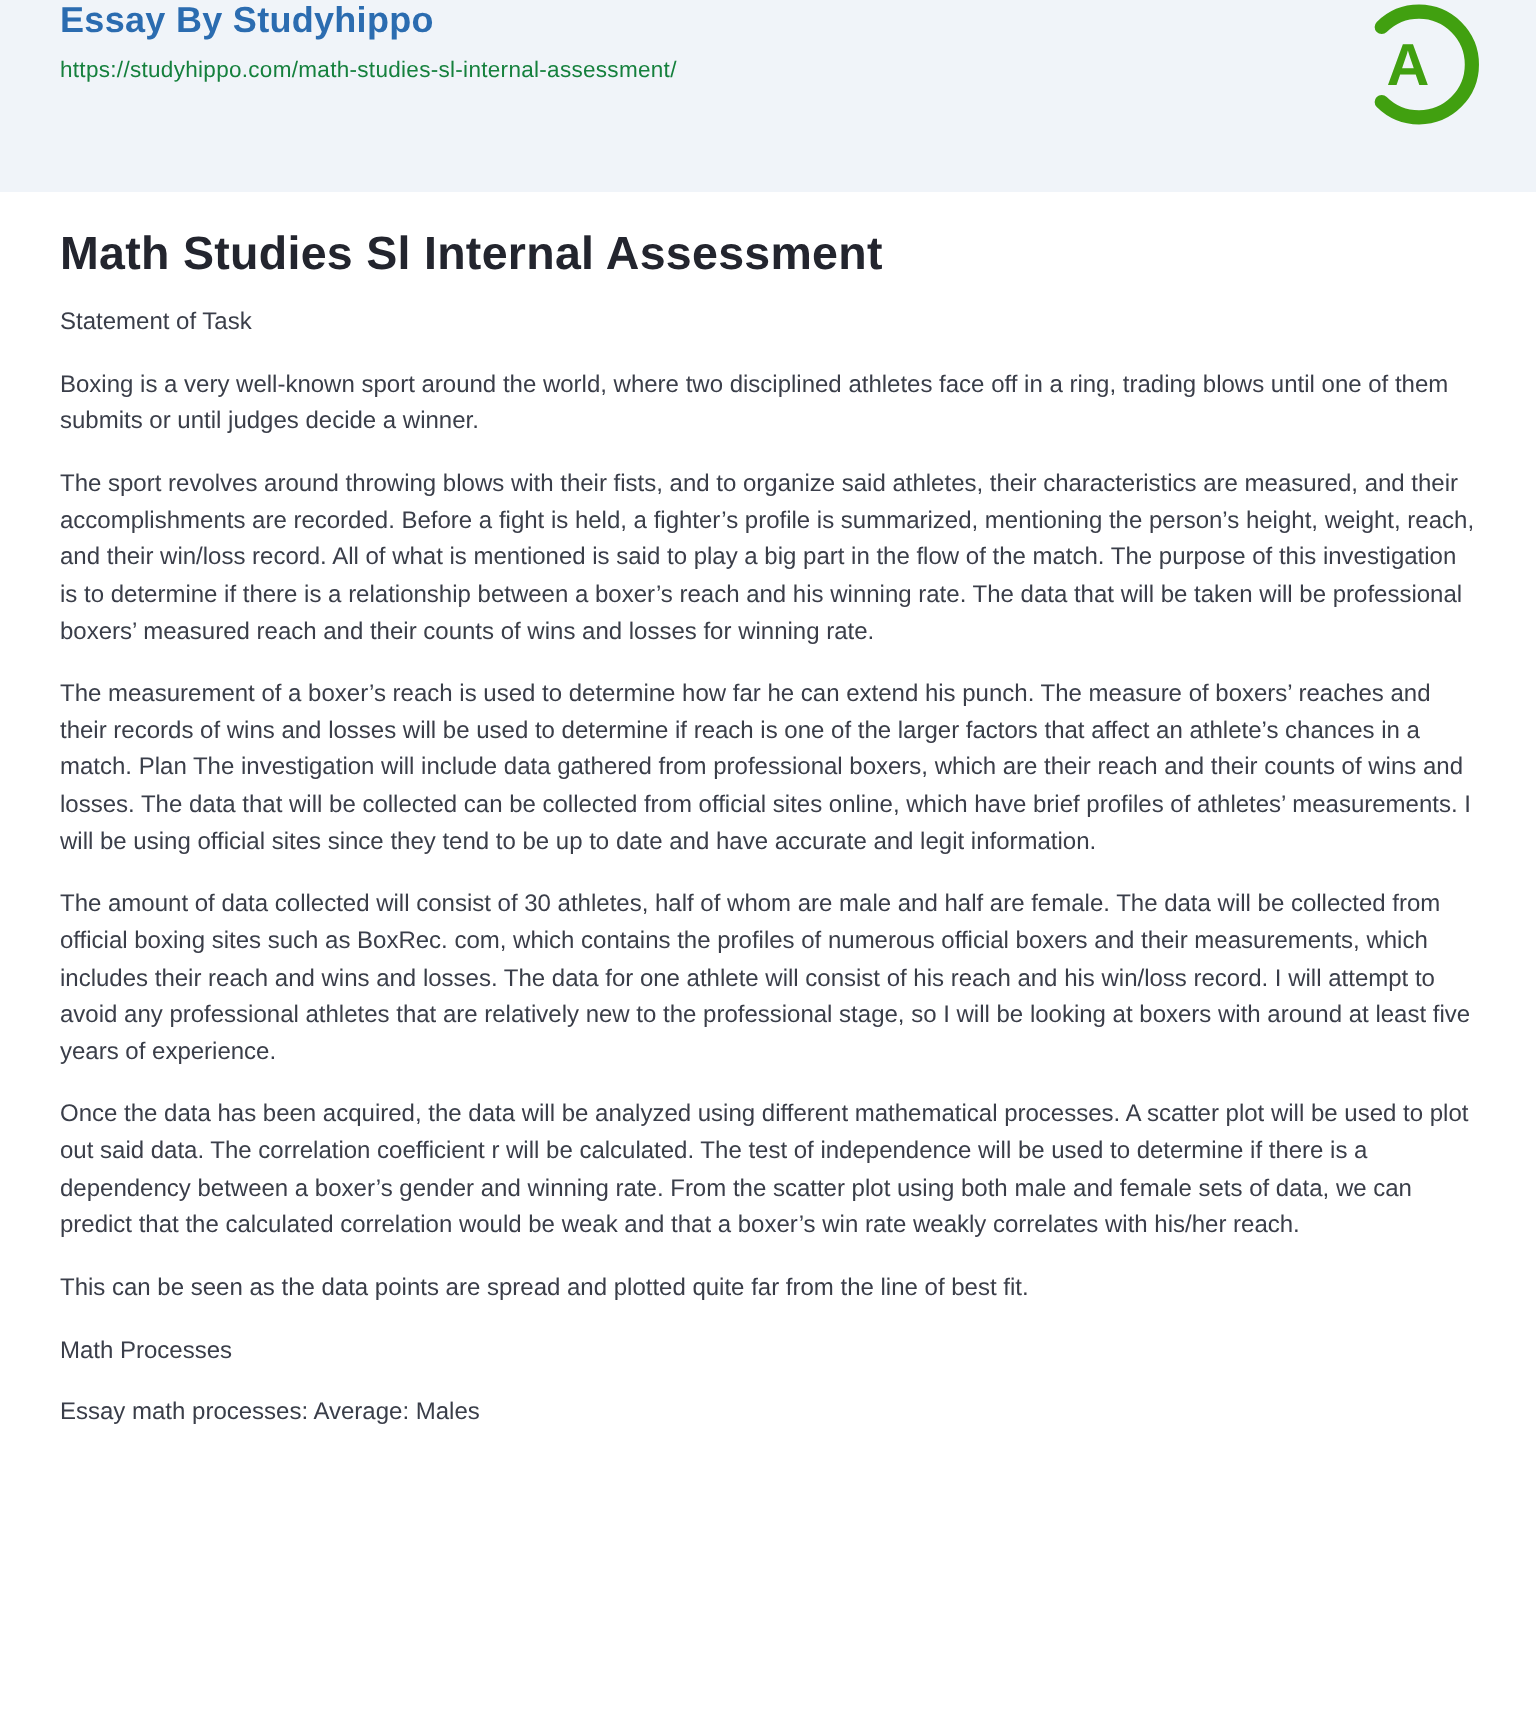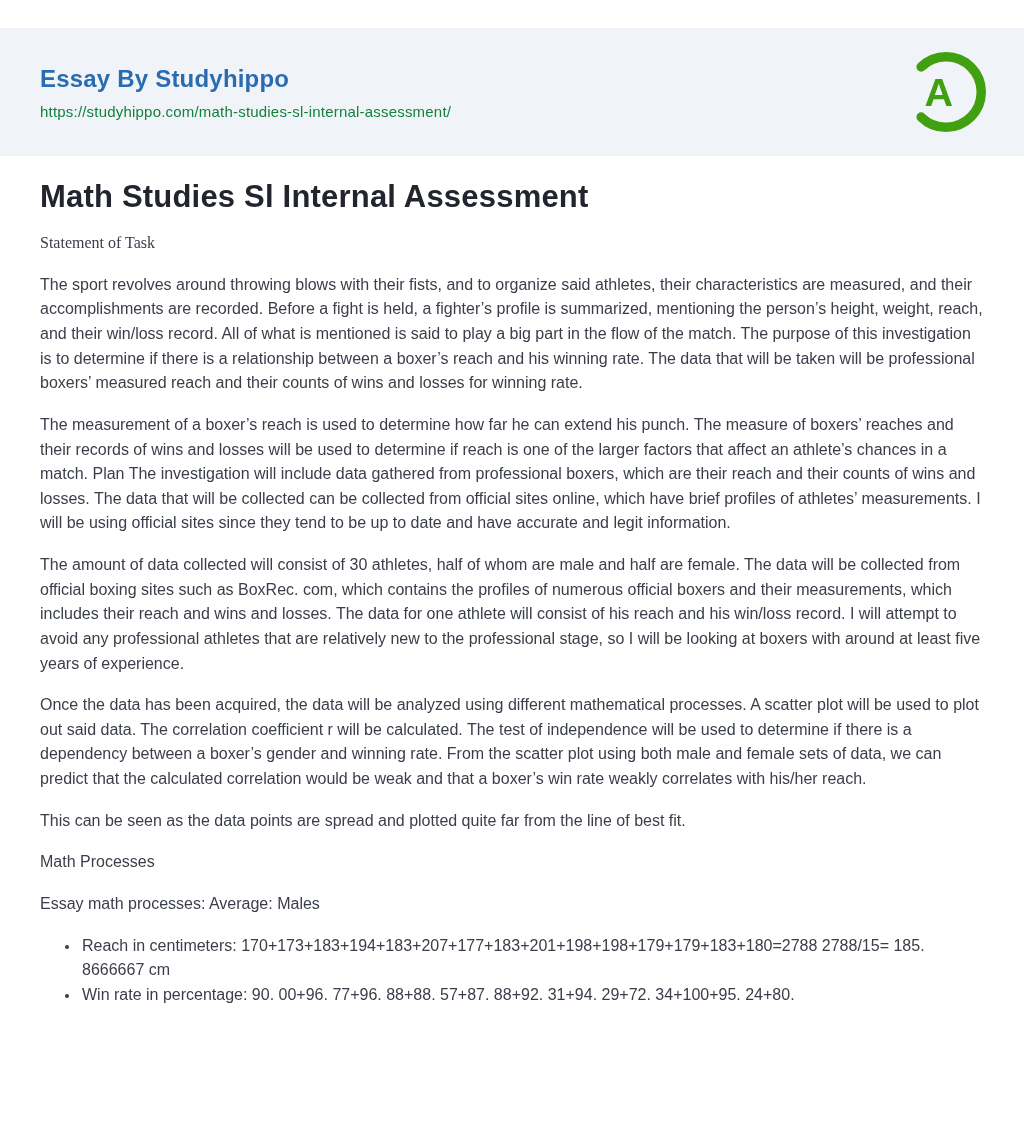--- a/index.html
+++ b/index.html
@@ -9,23 +9,21 @@
     font-family: "Liberation Sans", "DejaVu Sans", sans-serif;
   }
   .page { width: 1024px; min-height: 1139px; background: #ffffff; }
 
   
   .site-header {
     background: #f0f4f9;
     height: 128px;
     padding: 0 38px 0 40px;
     display: flex;
-    align-items: center;
     justify-content: space-between;
-    margin-top: 28px;
   }
   .site-header .head-left { display: flex; flex-direction: column; }
   .site-name {
     color: #2b6cb0;
     font-size: 24px;
     font-weight: bold;
     letter-spacing: 0.2px;
     text-decoration: none;
     margin-bottom: 10px;
   }
@@ -47,21 +45,20 @@
     font-size: 31px;
     font-weight: 800;
     letter-spacing: 0.2px;
     margin: 2px 0 16px 0;
     line-height: 1.2;
   }
   .article-subtitle {
     font-size: 16px;
     color: #3a3e49;
     margin-bottom: 17px;
-    font-family: Liberation Serif, serif;
   }
   .article p {
     font-size: 16px;
     line-height: 1.54;
     margin: 0 0 17px 0;
     color: #3a3e49;
     max-width: 946px;
   }
   .article ul {
     margin: 0 0 17px 0;
@@ -90,28 +87,25 @@
       <path d="M 24.6 20.9 A 41 41 0 1 1 24.6 79.1" fill="none" stroke="#41a010" stroke-width="11" stroke-linecap="round"></path>
       <text x="45" y="66" text-anchor="middle" font-family="Liberation Sans, DejaVu Sans, sans-serif" font-size="46" font-weight="bold" fill="#41a010">A</text>
     </svg>
   </header>
 
   <main class="article">
     <h1 class="article-title">Math Studies Sl Internal Assessment</h1>
     <p class="article-subtitle">Statement of Task</p>
 
     <div id="article-body">
+        <p>Boxing is a very well-known sport around the world, where two disciplined athletes face off in a ring, trading blows until one of them submits or until judges decide a winner.</p>
         <p>The sport revolves around throwing blows with their fists, and to organize said athletes, their characteristics are measured, and their accomplishments are recorded. Before a fight is held, a fighter’s profile is summarized, mentioning the person’s height, weight, reach, and their win/loss record. All of what is mentioned is said to play a big part in the flow of the match. The purpose of this investigation is to determine if there is a relationship between a boxer’s reach and his winning rate. The data that will be taken will be professional boxers’ measured reach and their counts of wins and losses for winning rate.</p>
         <p>The measurement of a boxer’s reach is used to determine how far he can extend his punch. The measure of boxers’ reaches and their records of wins and losses will be used to determine if reach is one of the larger factors that affect an athlete’s chances in a match. Plan The investigation will include data gathered from professional boxers, which are their reach and their counts of wins and losses. The data that will be collected can be collected from official sites online, which have brief profiles of athletes’ measurements. I will be using official sites since they tend to be up to date and have accurate and legit information.</p>
         <p>The amount of data collected will consist of 30 athletes, half of whom are male and half are female. The data will be collected from official boxing sites such as BoxRec. com, which contains the profiles of numerous official boxers and their measurements, which includes their reach and wins and losses. The data for one athlete will consist of his reach and his win/loss record. I will attempt to avoid any professional athletes that are relatively new to the professional stage, so I will be looking at boxers with around at least five years of experience.</p>
         <p>Once the data has been acquired, the data will be analyzed using different mathematical processes. A scatter plot will be used to plot out said data. The correlation coefficient r will be calculated. The test of independence will be used to determine if there is a dependency between a boxer’s gender and winning rate. From the scatter plot using both male and female sets of data, we can predict that the calculated correlation would be weak and that a boxer’s win rate weakly correlates with his/her reach.</p>
         <p>This can be seen as the data points are spread and plotted quite far from the line of best fit.</p>
         <p>Math Processes</p>
         <p>Essay math processes: Average: Males</p>
       </div>
 
-    <ul id="article-list">
-        <li>Reach in centimeters: 170+173+183+194+183+207+177+183+201+198+198+179+179+183+180=2788 2788/15= 185. 8666667 cm</li>
-        <li>Win rate in percentage: 90. 00+96. 77+96. 88+88. 57+87. 88+92. 31+94. 29+72. 34+100+95. 24+80.</li>
-      </ul>
   </main>
 
 </div>
 
 </body></html>

